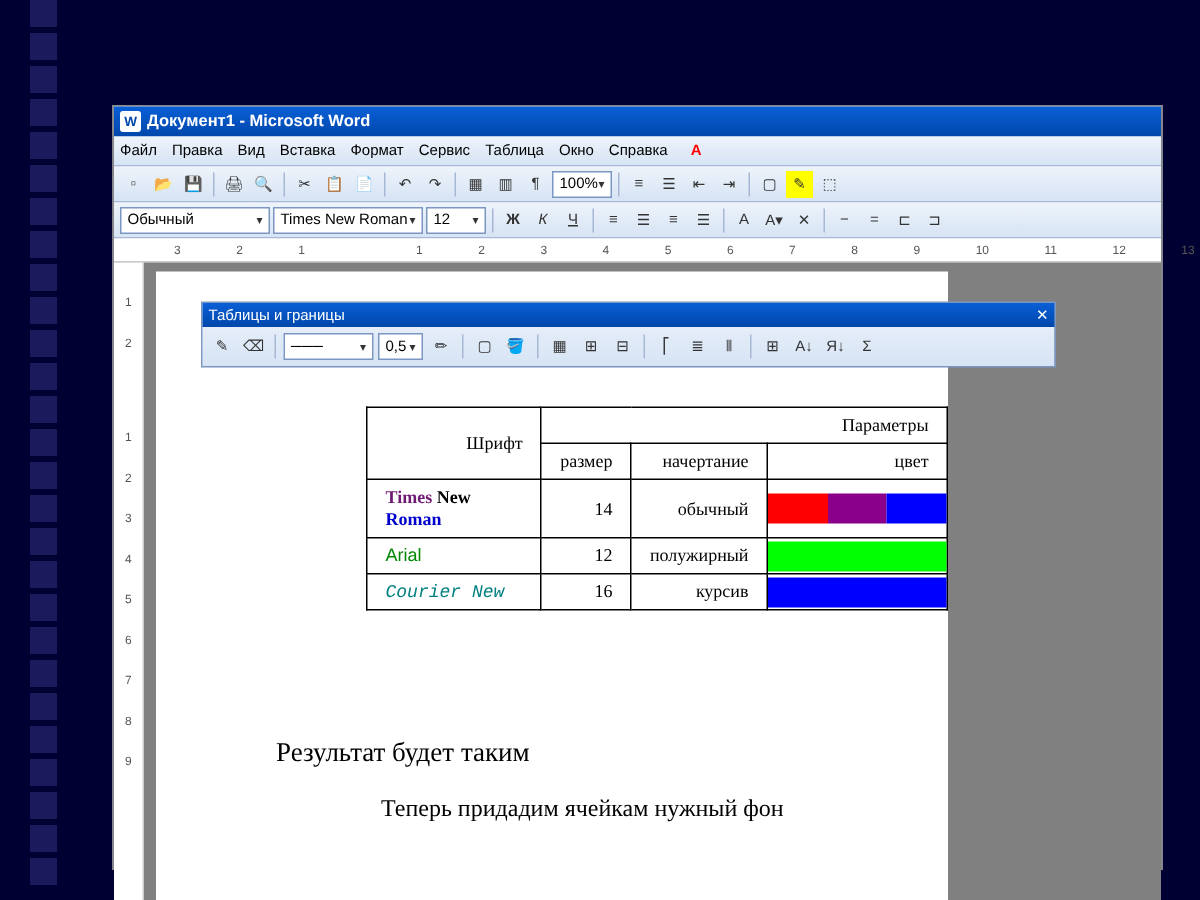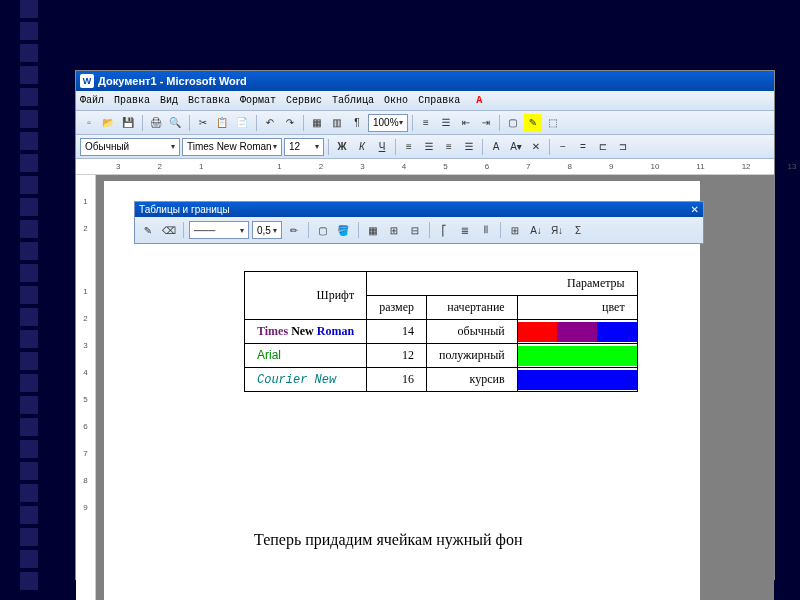--- a/index.html
+++ b/index.html
@@ -6,32 +6,32 @@
 body { background: #000033; font-family: Arial, sans-serif; width: 800px; height: 600px; overflow: hidden; position: relative; }
 .slide { width: 800px; height: 600px; position: relative; }
 .side-squares { position: absolute; left: 20px; top: 0; display: flex; flex-direction: column; gap: 4px; }
 .sq { width: 18px; height: 18px; background: #1a1a5c; }
 .title { color: #ffff00; font-size: 36px; font-weight: normal; position: absolute; left: 75px; top: 18px; }
 .word-window { position: absolute; left: 75px; top: 70px; width: 700px; height: 510px; background: #fff; border: 1px solid #888; font-family: Tahoma, Arial, sans-serif; font-size: 10px; }
 .titlebar { background: linear-gradient(to bottom, #0a5fd6, #0047ab); color: white; height: 20px; display: flex; align-items: center; padding: 0 4px; gap: 4px; }
 .titlebar .wicon { width: 14px; height: 14px; background: #fff; display: inline-flex; align-items: center; justify-content: center; color: #0047ab; font-weight: bold; font-size: 9px; border-radius: 2px; }
 .titlebar-text { font-weight: bold; font-size: 11px; }
 .menubar { background: linear-gradient(to bottom, #eef3fa, #d6e4f5); height: 20px; display: flex; align-items: center; padding: 0 4px; gap: 10px; border-bottom: 1px solid #a6b8d4; }
-.menubar span { color: #000; cursor: default; font-family: Liberation Mono, monospace; }
+.menubar span { color: #000; cursor: default; }
 .toolbar { background: linear-gradient(to bottom, #eef3fa, #d6e4f5); height: 24px; display: flex; align-items: center; padding: 0 4px; gap: 2px; border-bottom: 1px solid #a6b8d4; }
 .tbtn { width: 18px; height: 18px; display: inline-flex; align-items: center; justify-content: center; border: 1px solid transparent; font-size: 10px; color: #333; }
 .tsep { width: 1px; height: 16px; background: #a6b8d4; margin: 0 2px; }
 .tdrop { padding: 0 4px; height: 18px; border: 1px solid #7a96c1; background: #fff; display: inline-flex; align-items: center; font-size: 10px; min-width: 40px; }
 .tdrop.wide { min-width: 100px; }
 .tdrop::after { content: '▾'; margin-left: auto; font-size: 8px; color: #333; }
 .ruler { height: 16px; background: #fff; border-bottom: 1px solid #ccc; font-size: 8px; color: #555; display: flex; align-items: center; padding-left: 40px; gap: 37px; }
 .ruler span { position: relative; }
 .doc-area { position: relative; background: #808080; height: 428px; display: flex; }
 .vruler { width: 20px; background: #fff; border-right: 1px solid #ccc; display: flex; flex-direction: column; align-items: center; font-size: 8px; color: #555; gap: 18px; padding-top: 4px; }
-.page { background: #fff; width: 596px; margin: 6px 0 0 8px; height: 420px; position: relative; padding: 10px 20px; }
+.page { background: #fff; width: 528px; margin: 6px 0 0 8px; height: 420px; position: relative; padding: 10px 20px; }
 .borders-toolbar { position: absolute; left: 30px; top: 20px; width: 570px; background: linear-gradient(to bottom, #eef3fa, #d6e4f5); border: 1px solid #7a96c1; font-size: 10px; }
 .borders-title { background: linear-gradient(to bottom, #0a5fd6, #0047ab); color: #fff; padding: 2px 4px; display: flex; justify-content: space-between; align-items: center; font-size: 10px; }
 .borders-body { display: flex; align-items: center; padding: 3px 4px; gap: 3px; height: 26px; }
 .example-table { position: absolute; left: 140px; top: 90px; border-collapse: collapse; font-family: 'Times New Roman', serif; font-size: 12px; }
 .example-table th, .example-table td { border: 1px solid #000; padding: 4px 12px; text-align: right; }
 .example-table th { font-weight: normal; }
 .font-tnr { font-family: 'Times New Roman', serif; font-weight: bold; }
 .font-tnr .t { color: #701a75; } .font-tnr .r { color: #00c; }
 .font-arial { font-family: Arial, sans-serif; font-weight: normal; color: #080; }
 .font-courier { font-family: 'Courier New', monospace; font-style: italic; color: #008080; }
@@ -258,18 +258,19 @@
             <td>курсив</td>
             <td class="color-cell">
                   <div class="color-bar">
                     <div style="background:#0000ff"></div>
                   </div>
                 </td>
           </tr>
         </tbody>
           </table>
 
+        <div class="caption1">Результат  будет  таким</div>
         <div class="caption2">Теперь придадим ячейкам нужный фон</div>
 
       </div>
     </div>
   </div>
 </div>
 
 </body></html>

